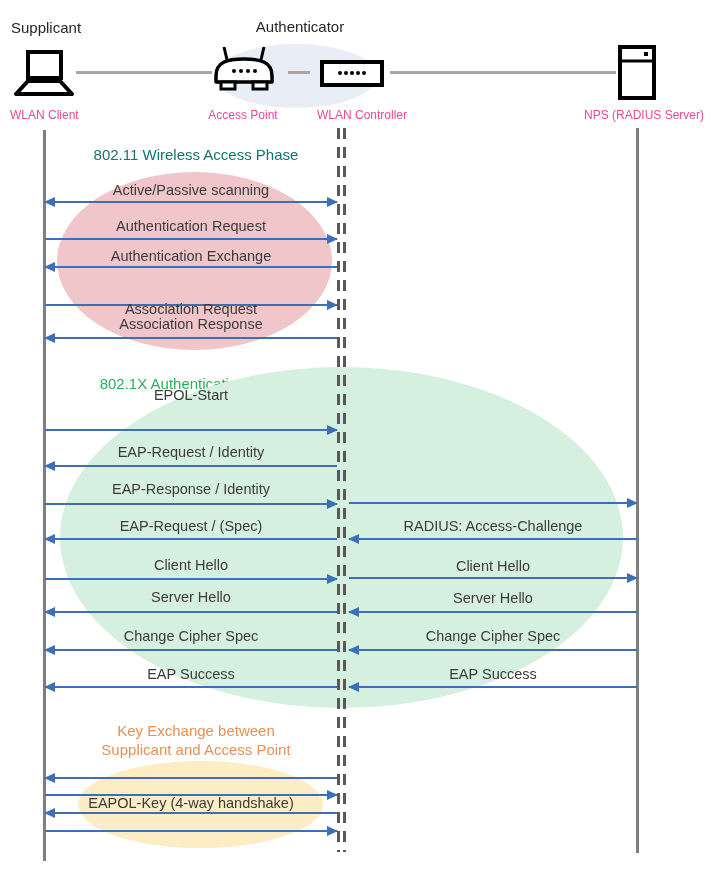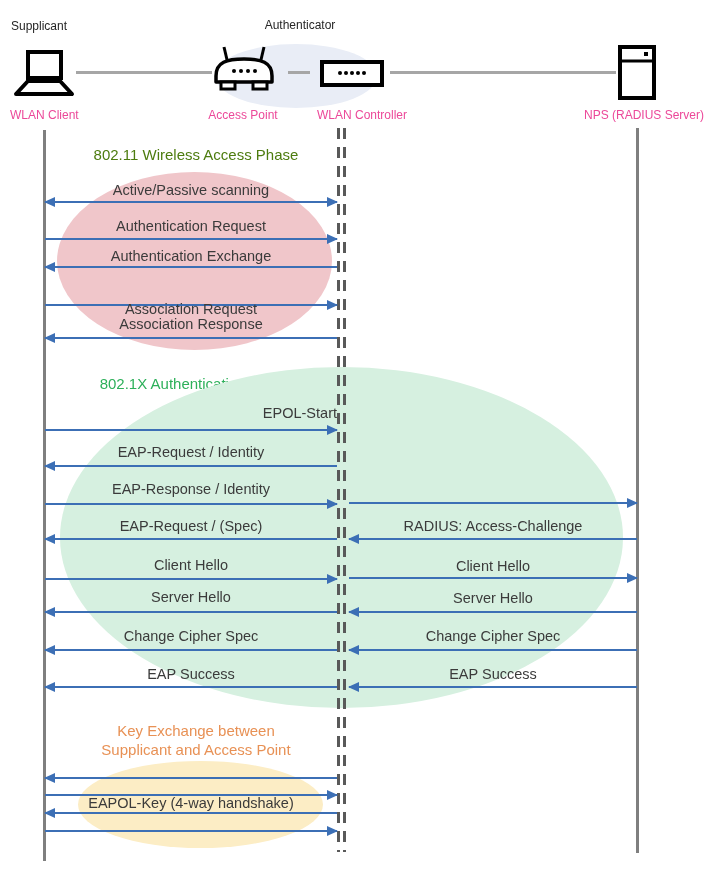--- a/index.html
+++ b/index.html
@@ -2,37 +2,37 @@
 <html><head>
 <meta charset="utf-8">
 <style>
   html,body{margin:0;padding:0;background:#fff;}
   #stage{
     position:relative;width:713px;height:875px;background:#ffffff;overflow:hidden;
     font-family:"Liberation Sans",sans-serif;color:#262626;
   }
   .abs{position:absolute;}
   
-  .role{font-size:12px;color:#262626;white-space:nowrap;}
+  .role{font-size:15px;color:#262626;white-space:nowrap;}
   .dev{font-size:12px;color:#ec4899;white-space:nowrap;}
   .center{text-align:center;}
   .right{text-align:right;}
   
   .lifeline{width:3px;background:#7f7f7f;}
   .dashline{width:3px;background:repeating-linear-gradient(to bottom,#595959 0 11px,transparent 11px 19px);}
   .connector{height:3px;background:#a6a6a6;}
   
   .ellipse{border-radius:50%;}
   .e-pink{background:#f0c6ca;}
   .e-green{background:#d6f0e0;}
   .e-yellow{background:#fcedc5;}
   .e-blue{background:#e9edf6;}
   
   .phase{font-size:15px;font-weight:400;white-space:nowrap;text-align:center;width:304px;left:44px;}
-  .p-red{color:#4d7c0f;}
+  .p-red{color:#0f766e;}
   .p-green{color:#2db05a;}
   .p-orange{color:#e89155;}
   
   .mlab{font-size:14.5px;color:#3b3b3b;text-align:center;white-space:nowrap;z-index:6;}
   .mlab.l{left:45px;width:292px;}
   .mlab.r{left:349px;width:288px;}
   
   .arrow{position:absolute;height:0;border-top:2px solid #3c6fb5;z-index:5;}
   .arrow.l{left:45px;width:292px;}
   .arrow.r{left:349px;width:288px;}
@@ -124,21 +124,21 @@
 
   <div class="abs mlab l" style="top:248px;">Authentication Exchange</div>
   <div class="arrow l dirleft" style="top:266px;"></div>
 
   <div class="abs mlab l" style="top:301px;">Association Request</div>
   <div class="arrow l dirright" style="top:304px;"></div>
 
   <div class="abs mlab l" style="top:316px;">Association Response</div>
   <div class="arrow l dirleft" style="top:337px;"></div>
 
-  <div class="abs mlab l" style="top:405px;text-align:right;">EPOL-Start</div>
+  <div class="abs mlab l" style="top:387px;">EPOL-Start</div>
   <div class="arrow l dirright" style="top:429px;"></div>
 
   <div class="abs mlab l" style="top:444px;">EAP-Request / Identity</div>
   <div class="arrow l dirleft" style="top:465px;"></div>
 
   <div class="abs mlab l" style="top:481px;">EAP-Response / Identity</div>
   <div class="arrow l dirright" style="top:503px;"></div>
 
   <div class="abs mlab l" style="top:518px;">EAP-Request / (Spec)</div>
   <div class="arrow l dirleft" style="top:538px;"></div>

